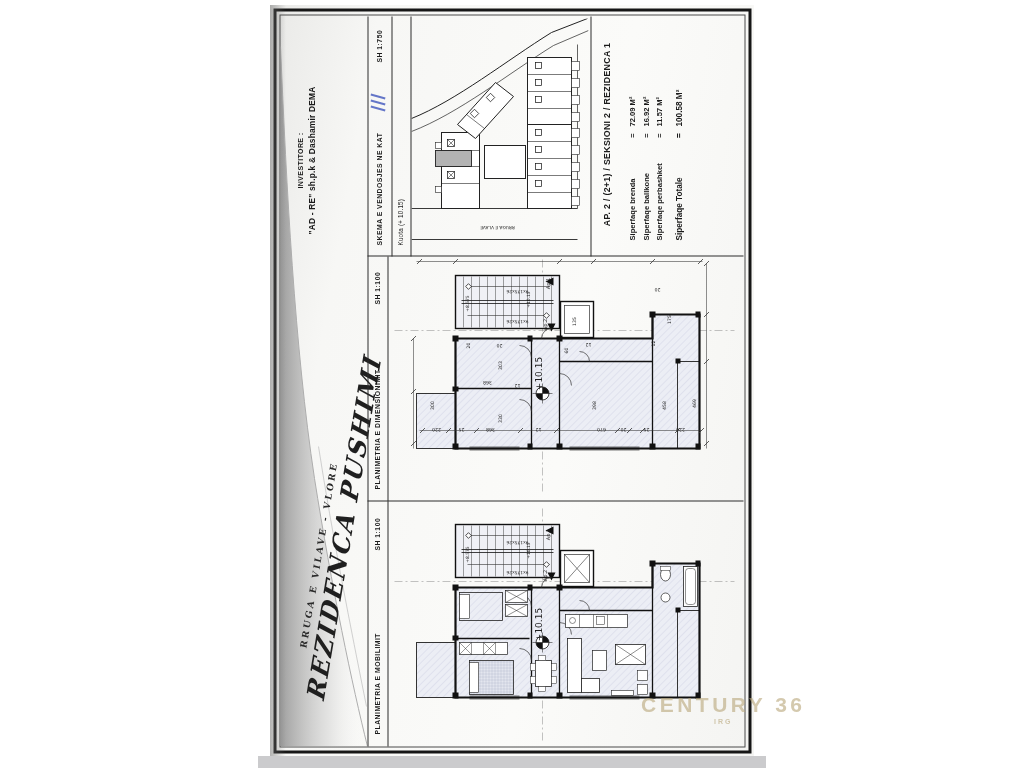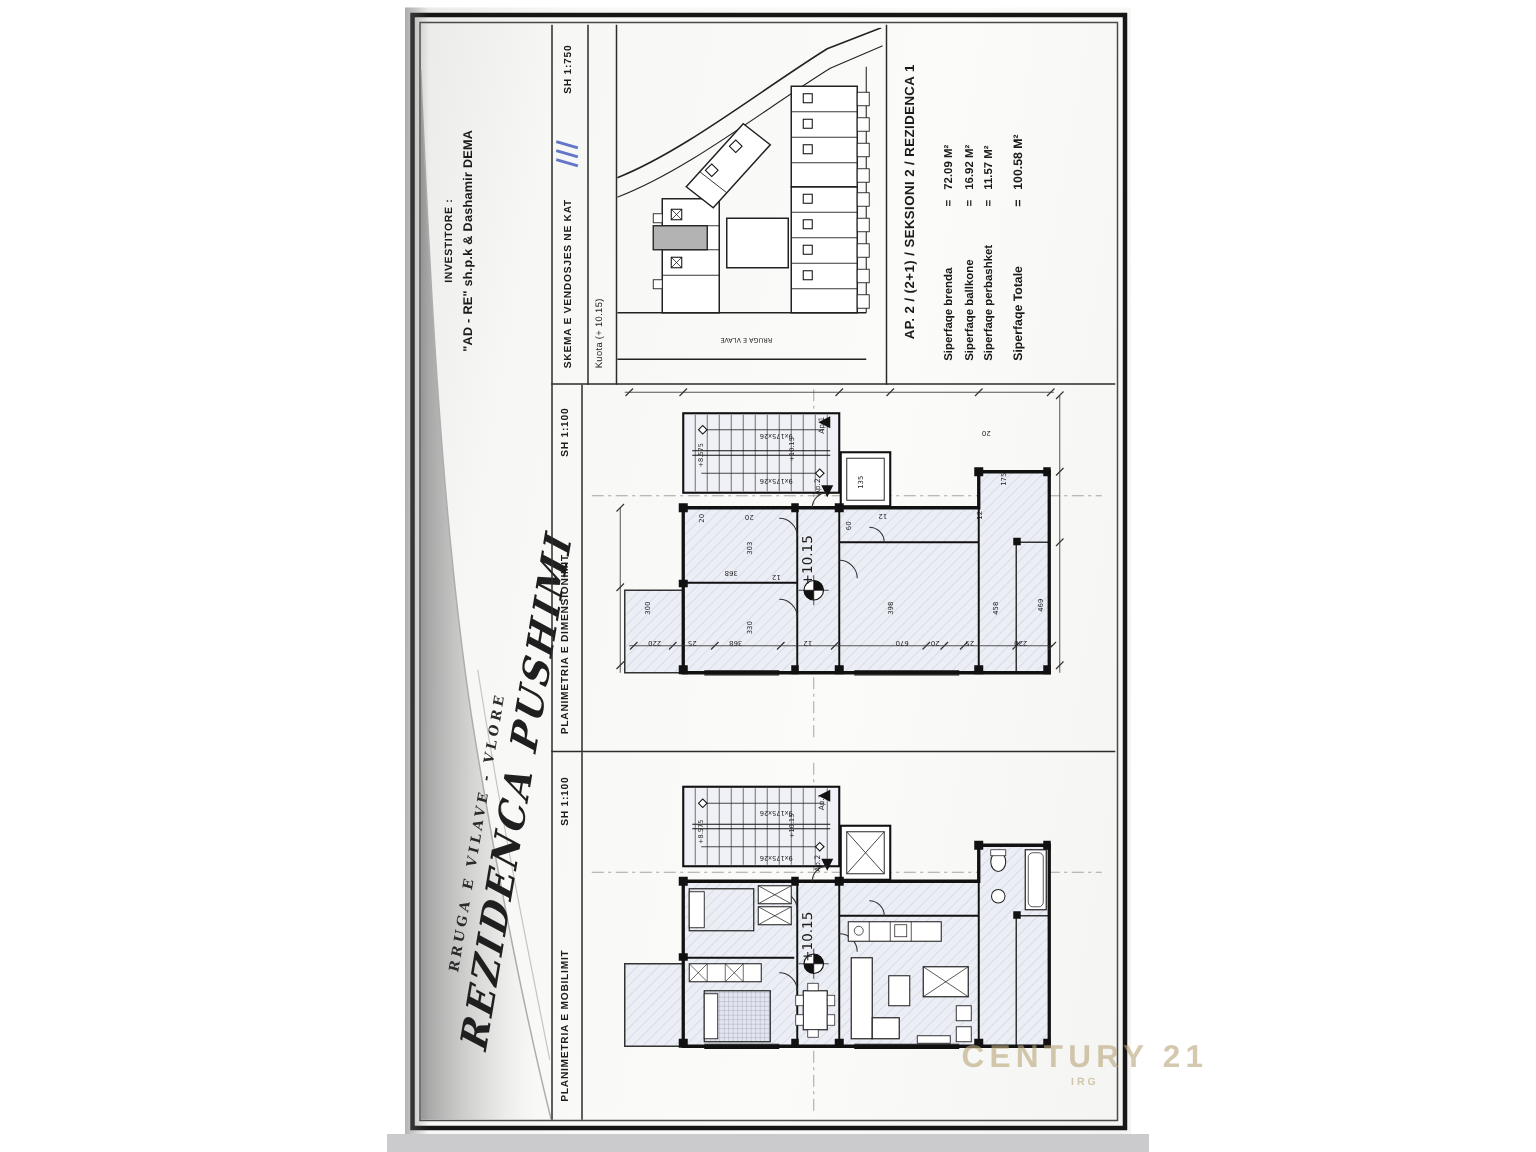--- a/index.html
+++ b/index.html
@@ -405,17 +405,17 @@
             </g>
         </g>
       </svg>
 
     </div>
   </div>
 
   <div class="edge-shade"></div>
   <div class="bottom-strip"></div>
   <div class="watermark">
-    <div class="wm1">CENTURY 21</div>
+    <div class="wm1">CENTURY 36</div>
     <div class="wm2">IRG</div>
   </div>
 
 </div>
 
 </body></html>

